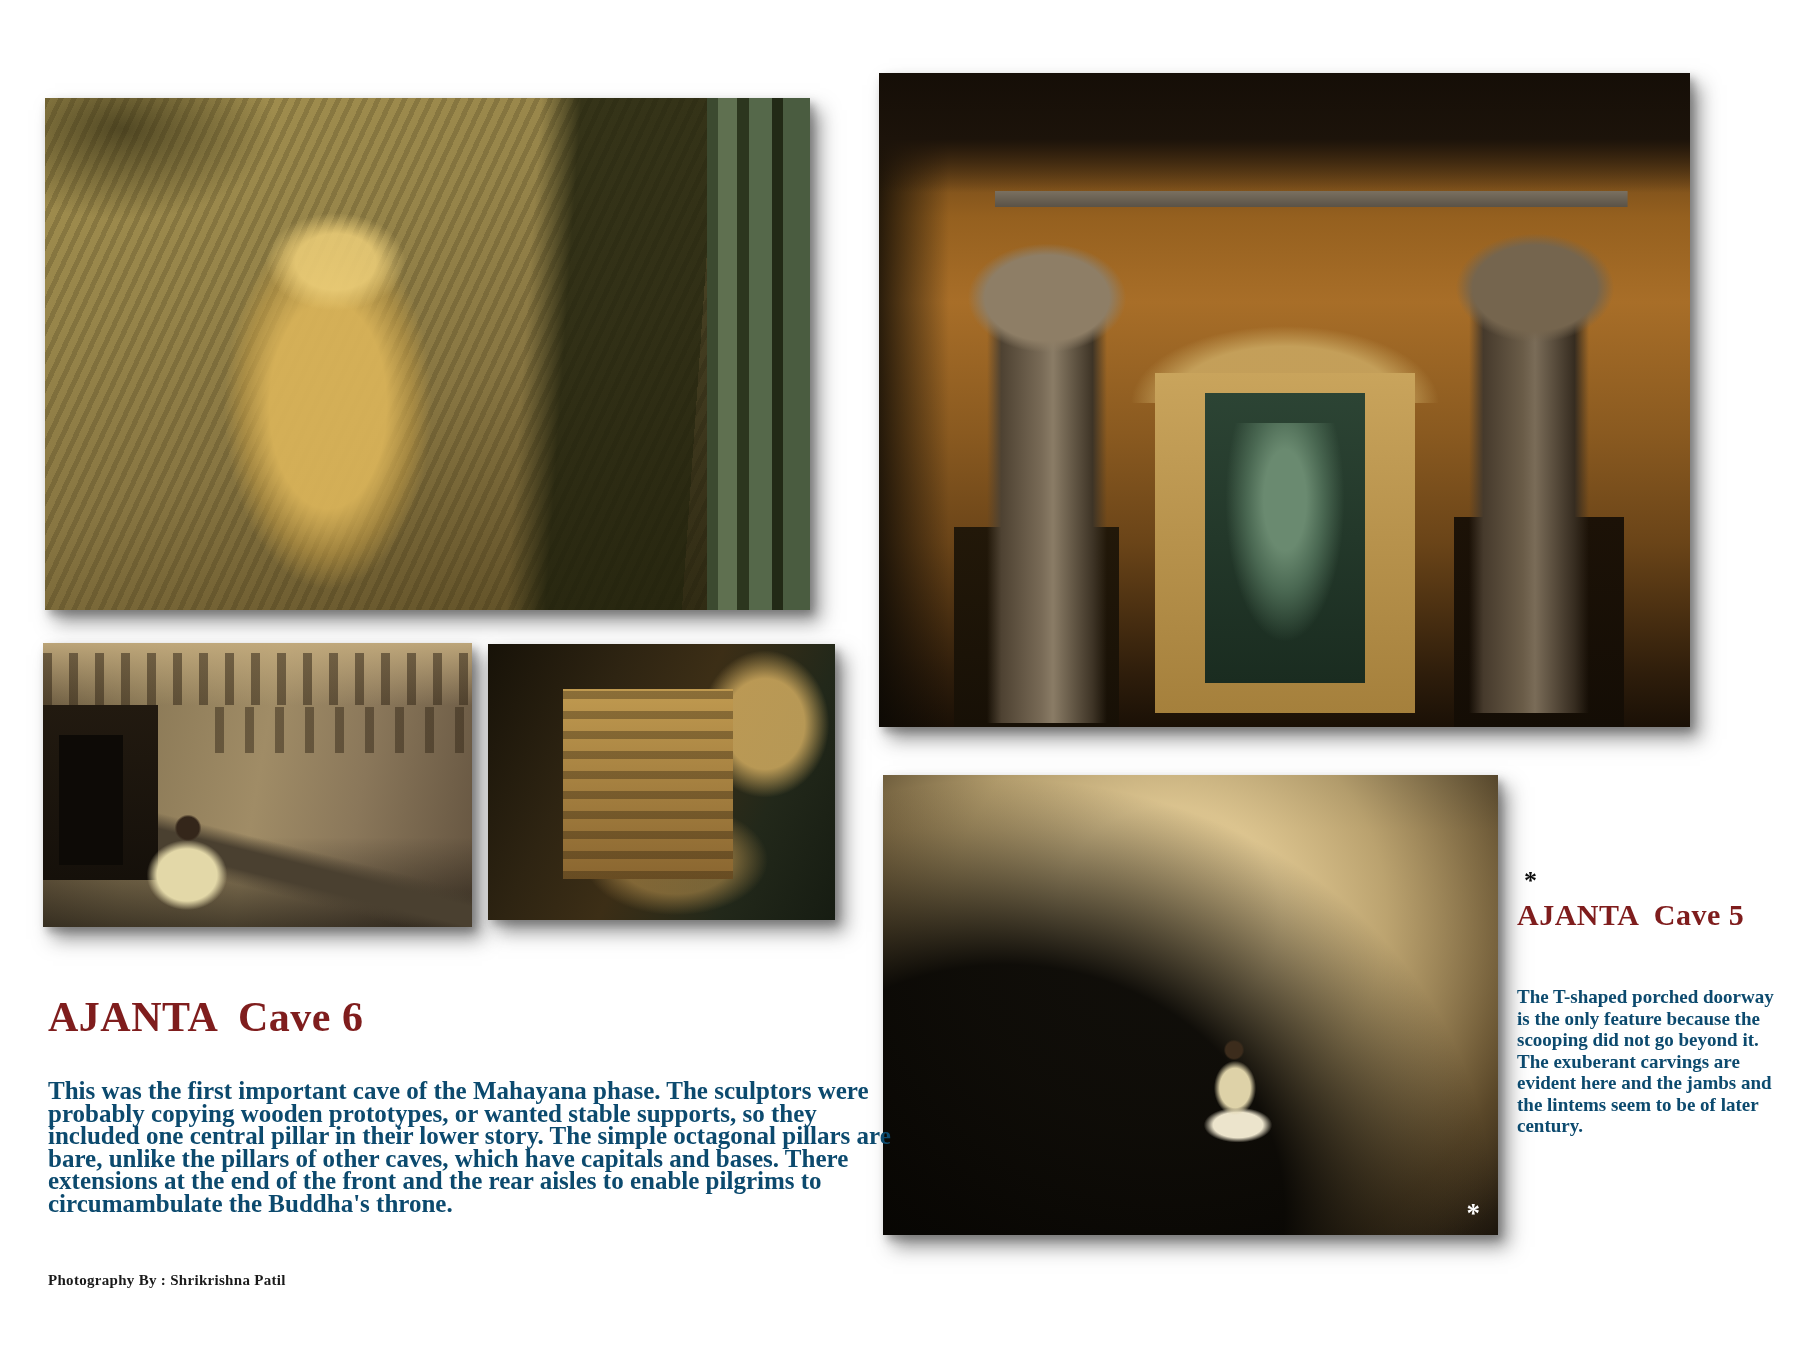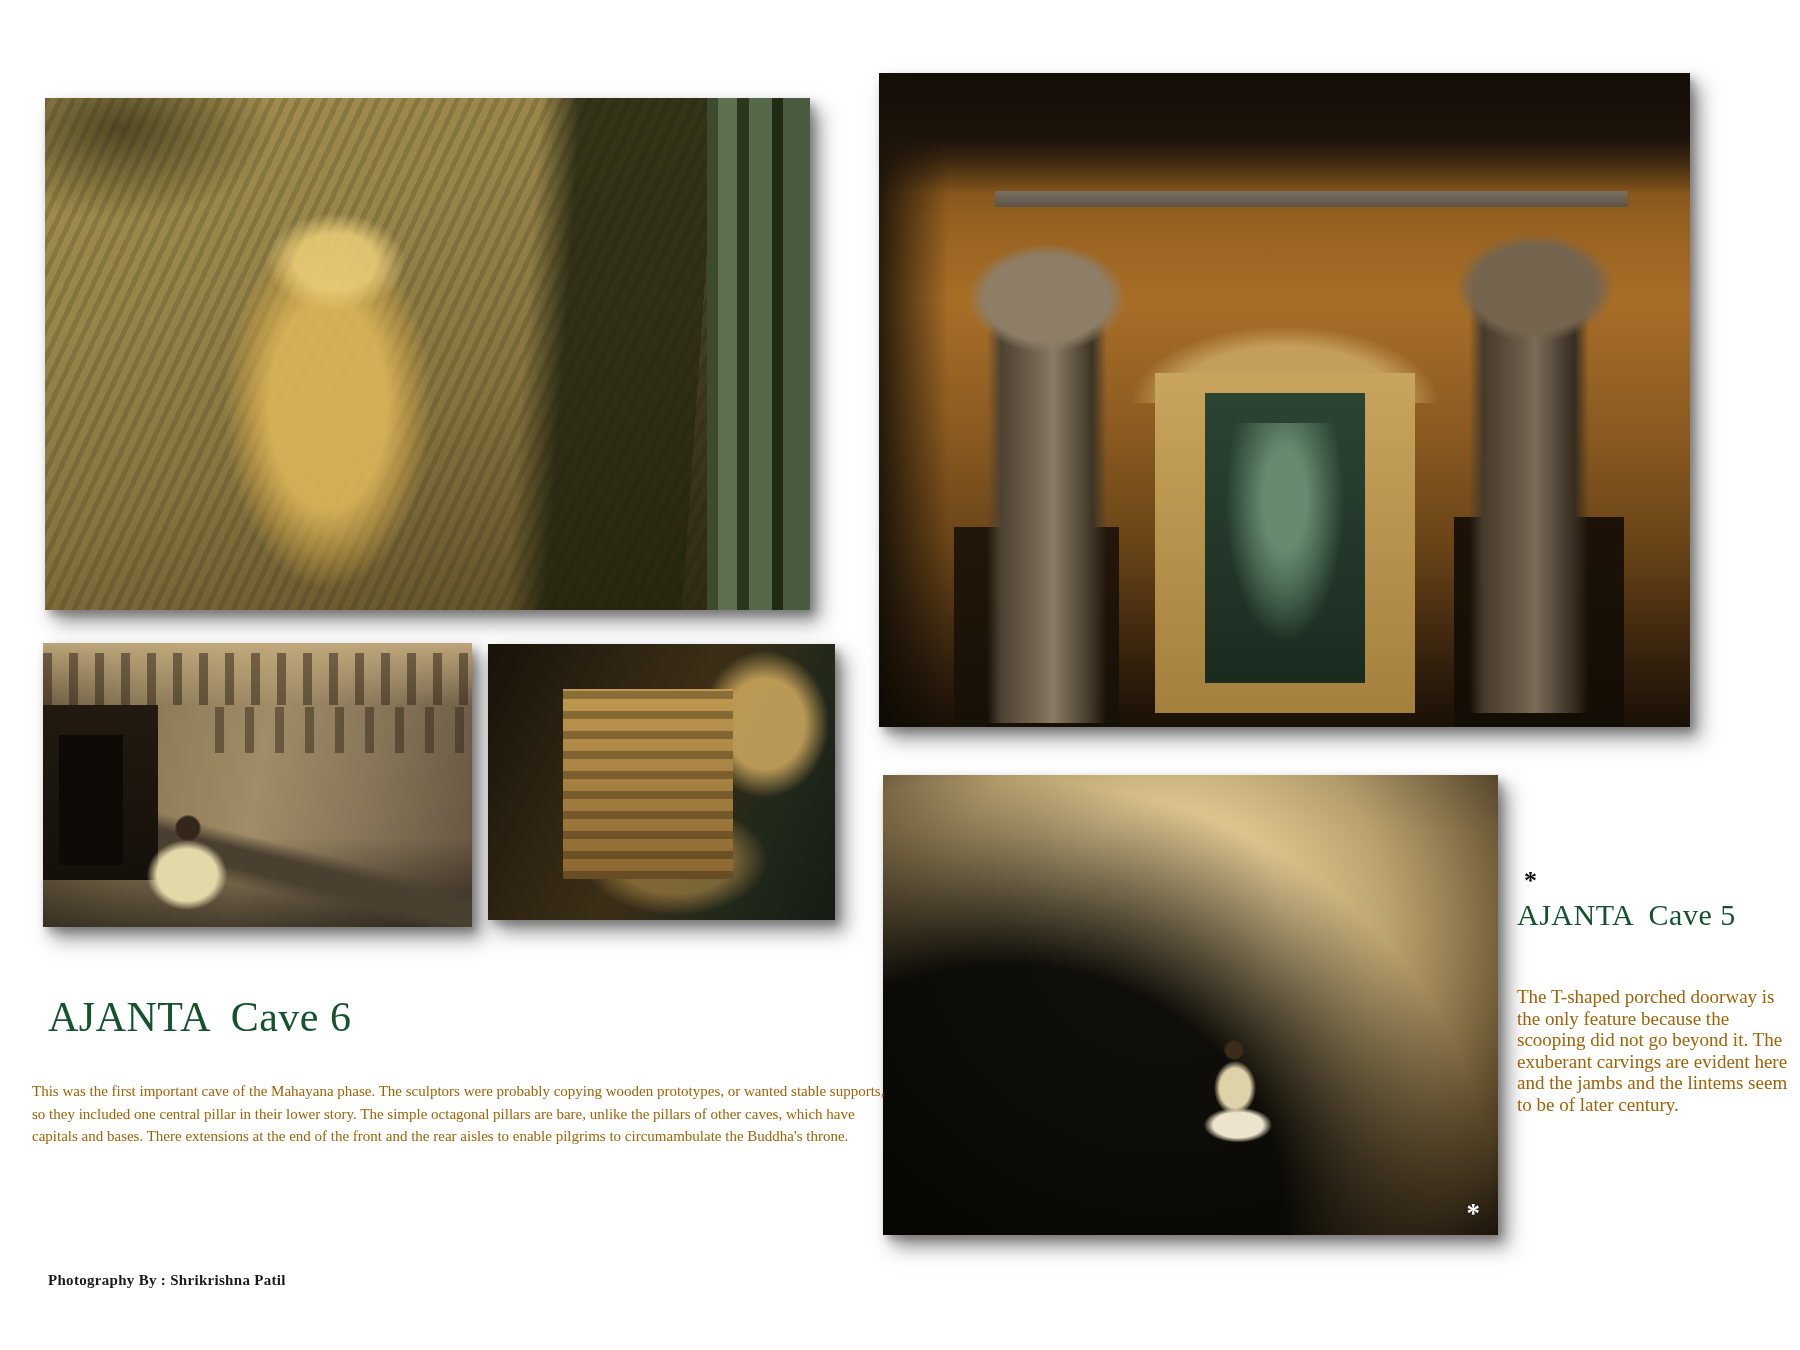--- a/index.html
+++ b/index.html
@@ -117,35 +117,35 @@
 
   .photo-asterisk {
     position: absolute; right: 18px; bottom: 6px;
     color: #ffffff; font-size: 27px; font-weight: bold;
     font-family: "Liberation Serif", serif;
   }
 
   
   .h1 {
     position: absolute;
-    font-weight: normal; color: #14532d;
+    font-weight: bold; color: #7f1d1d;
     white-space: pre-wrap; letter-spacing: 0.5px;
   }
   .h1-cave6 { left: 48px; top: 993px; font-size: 42px; }
   .h1-cave5 { left: 1517px; top: 898px; font-size: 30px; }
 
   .marker-top {
     position: absolute; left: 1524px; top: 866px;
     font-size: 26px; font-weight: bold; color: #0d0d0d;
   }
 
   .body-text {
-    position: absolute; font-weight: normal; color: #a16207;
+    position: absolute; font-weight: bold; color: #0c4a6e;
   }
-  .body-cave6 { left: 32px; top: 1080px; width: 856px; font-size: 15px; line-height: 22.5px; }
+  .body-cave6 { left: 48px; top: 1080px; width: 856px; font-size: 25px; line-height: 22.5px; }
   .body-cave5 { left: 1517px; top: 986px; width: 272px; font-size: 19px; line-height: 21.5px; }
 
   .credit {
     position: absolute; left: 48px; top: 1272px;
     font-size: 15px; font-weight: bold; color: #1a1a1a; letter-spacing: 0.3px; text-align: right;
   }
 </style>
 </head>
 <body>
 

